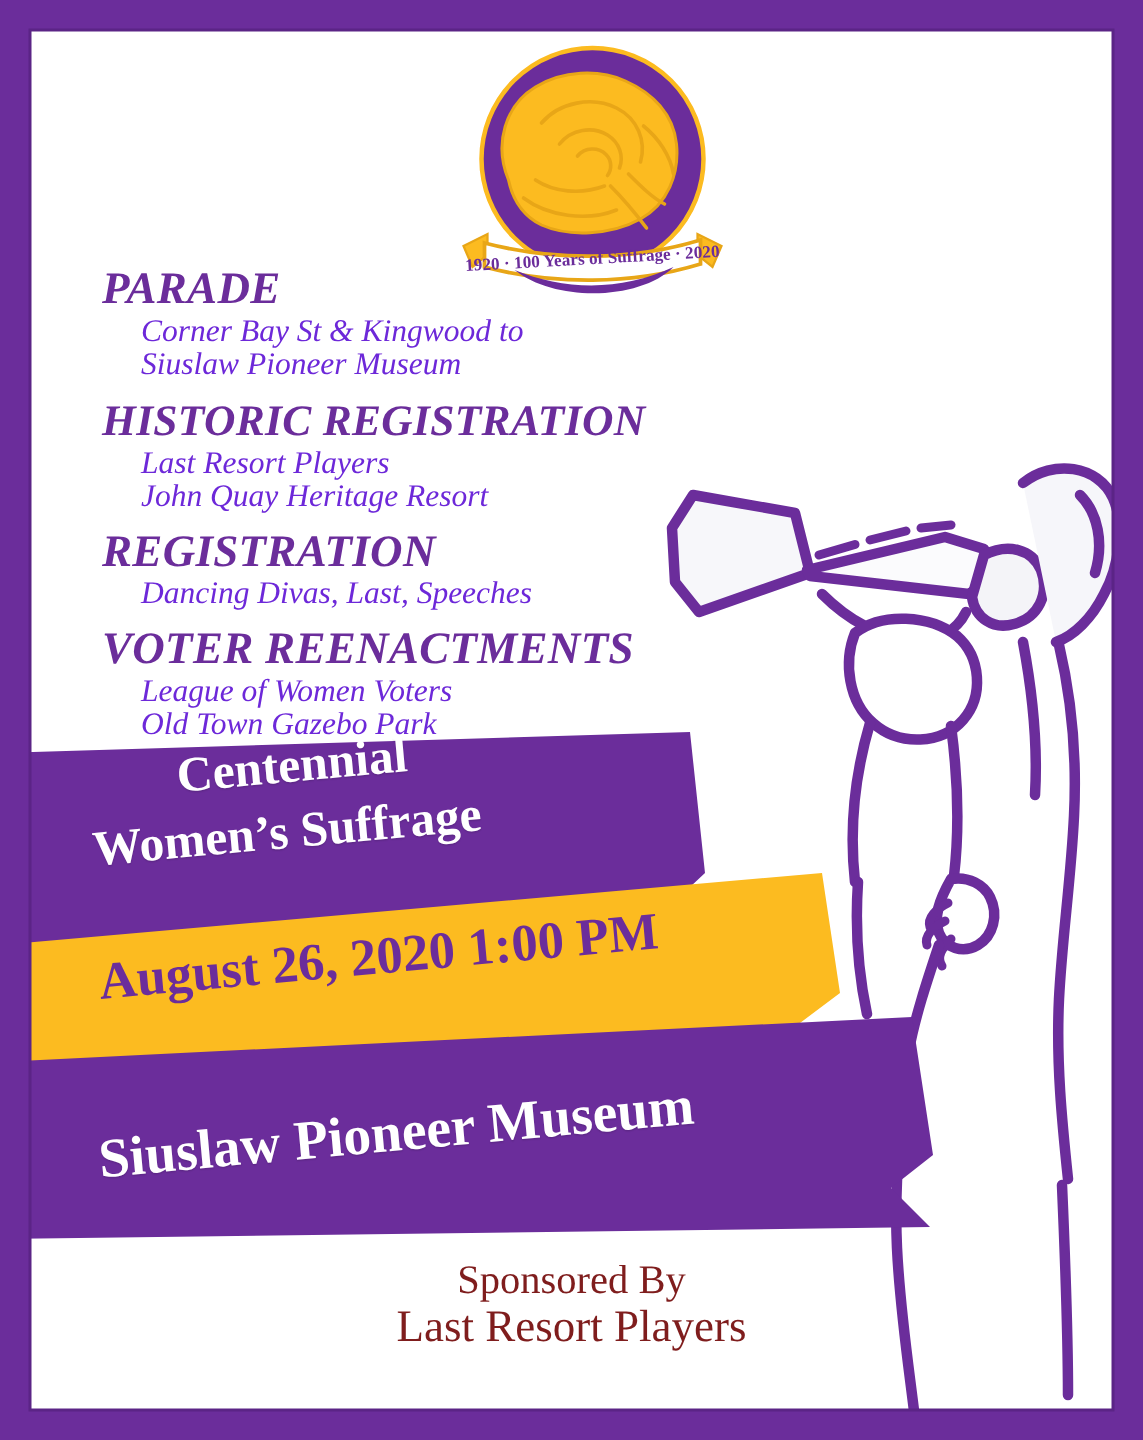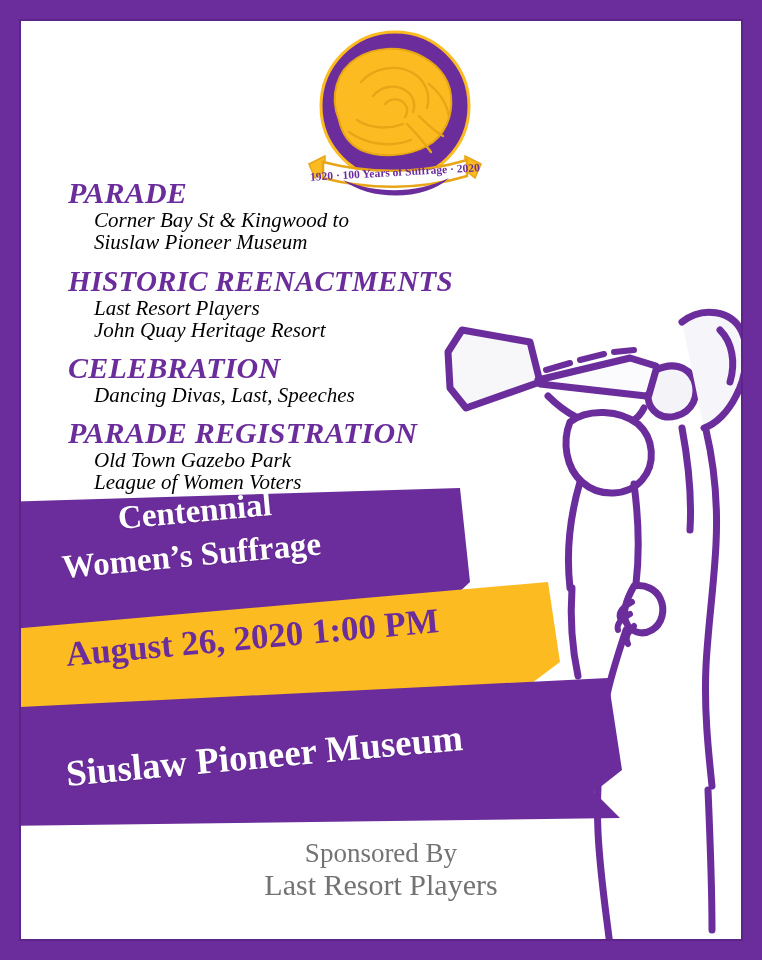--- a/index.html
+++ b/index.html
@@ -71,21 +71,21 @@
     font-size: 30px;
     line-height: 1.02;
     color: #6B2D9B;
     letter-spacing: 0.2px;
     white-space: nowrap;
   }
   .ev-sub {
     font-style: italic;
     font-size: 21px;
     line-height: 1.06;
-    color: #000000;
+    color: #6d28d9;
     margin-left: 26px;
     white-space: nowrap;
   }
   .ev-block.b2 .ev-head { font-size: 29px; }
   .ev-block.b1 { margin-bottom: 14px; }
   .ev-block.b2 { margin-bottom: 12px; }
   .ev-block.b3 { margin-bottom: 12px; }
 
   
   .ribbons {
@@ -133,21 +133,21 @@
   }
 
   
   .sponsor {
     position: absolute;
     left: 0;
     top: 838px;
     width: 762px;
     text-align: center;
     z-index: 30;
-    color: #737373;
+    color: #7f1d1d;
   }
   .sponsor-l1 { font-size: 27px; line-height: 1.12; }
   .sponsor-l2 { font-size: 30px; line-height: 1.12; }
 </style>
 </head>
 <body>
 
 <div id="poster">
 
   <div class="art-wrap">
@@ -229,34 +229,34 @@
 
   <div class="events">
 
     <div class="ev-block b1">
       <div class="ev-head">PARADE</div>
       <div class="ev-sub">Corner Bay St &amp; Kingwood to</div>
       <div class="ev-sub">Siuslaw Pioneer Museum</div>
     </div>
 
     <div class="ev-block b2">
-      <div class="ev-head">HISTORIC REENACTMENTS</div>
+      <div class="ev-head">HISTORIC REGISTRATION</div>
       <div class="ev-sub">Last Resort Players</div>
       <div class="ev-sub">John Quay Heritage Resort</div>
     </div>
 
     <div class="ev-block b3">
-      <div class="ev-head">CELEBRATION</div>
+      <div class="ev-head">REGISTRATION</div>
       <div class="ev-sub">Dancing Divas, Last, Speeches</div>
     </div>
 
     <div class="ev-block b4">
-      <div class="ev-head">PARADE REGISTRATION</div>
+      <div class="ev-head">VOTER REENACTMENTS</div>
+      <div class="ev-sub">League of Women Voters</div>
       <div class="ev-sub">Old Town Gazebo Park</div>
-      <div class="ev-sub">League of Women Voters</div>
     </div>
 
   </div>
 
   <div class="ribbons">
     <svg width="762" height="370" viewBox="0 0 762 370" xmlns="http://www.w3.org/2000/svg" aria-hidden="true">
 
       <path d="M0 32 L460 18 L470 112 L440 140 L468 168 L0 205 Z" fill="#6B2D9B"></path>
 
       <path d="M0 160 L548 112 L560 192 L528 216 L556 240 L0 278 Z" fill="#FCBB20"></path>

